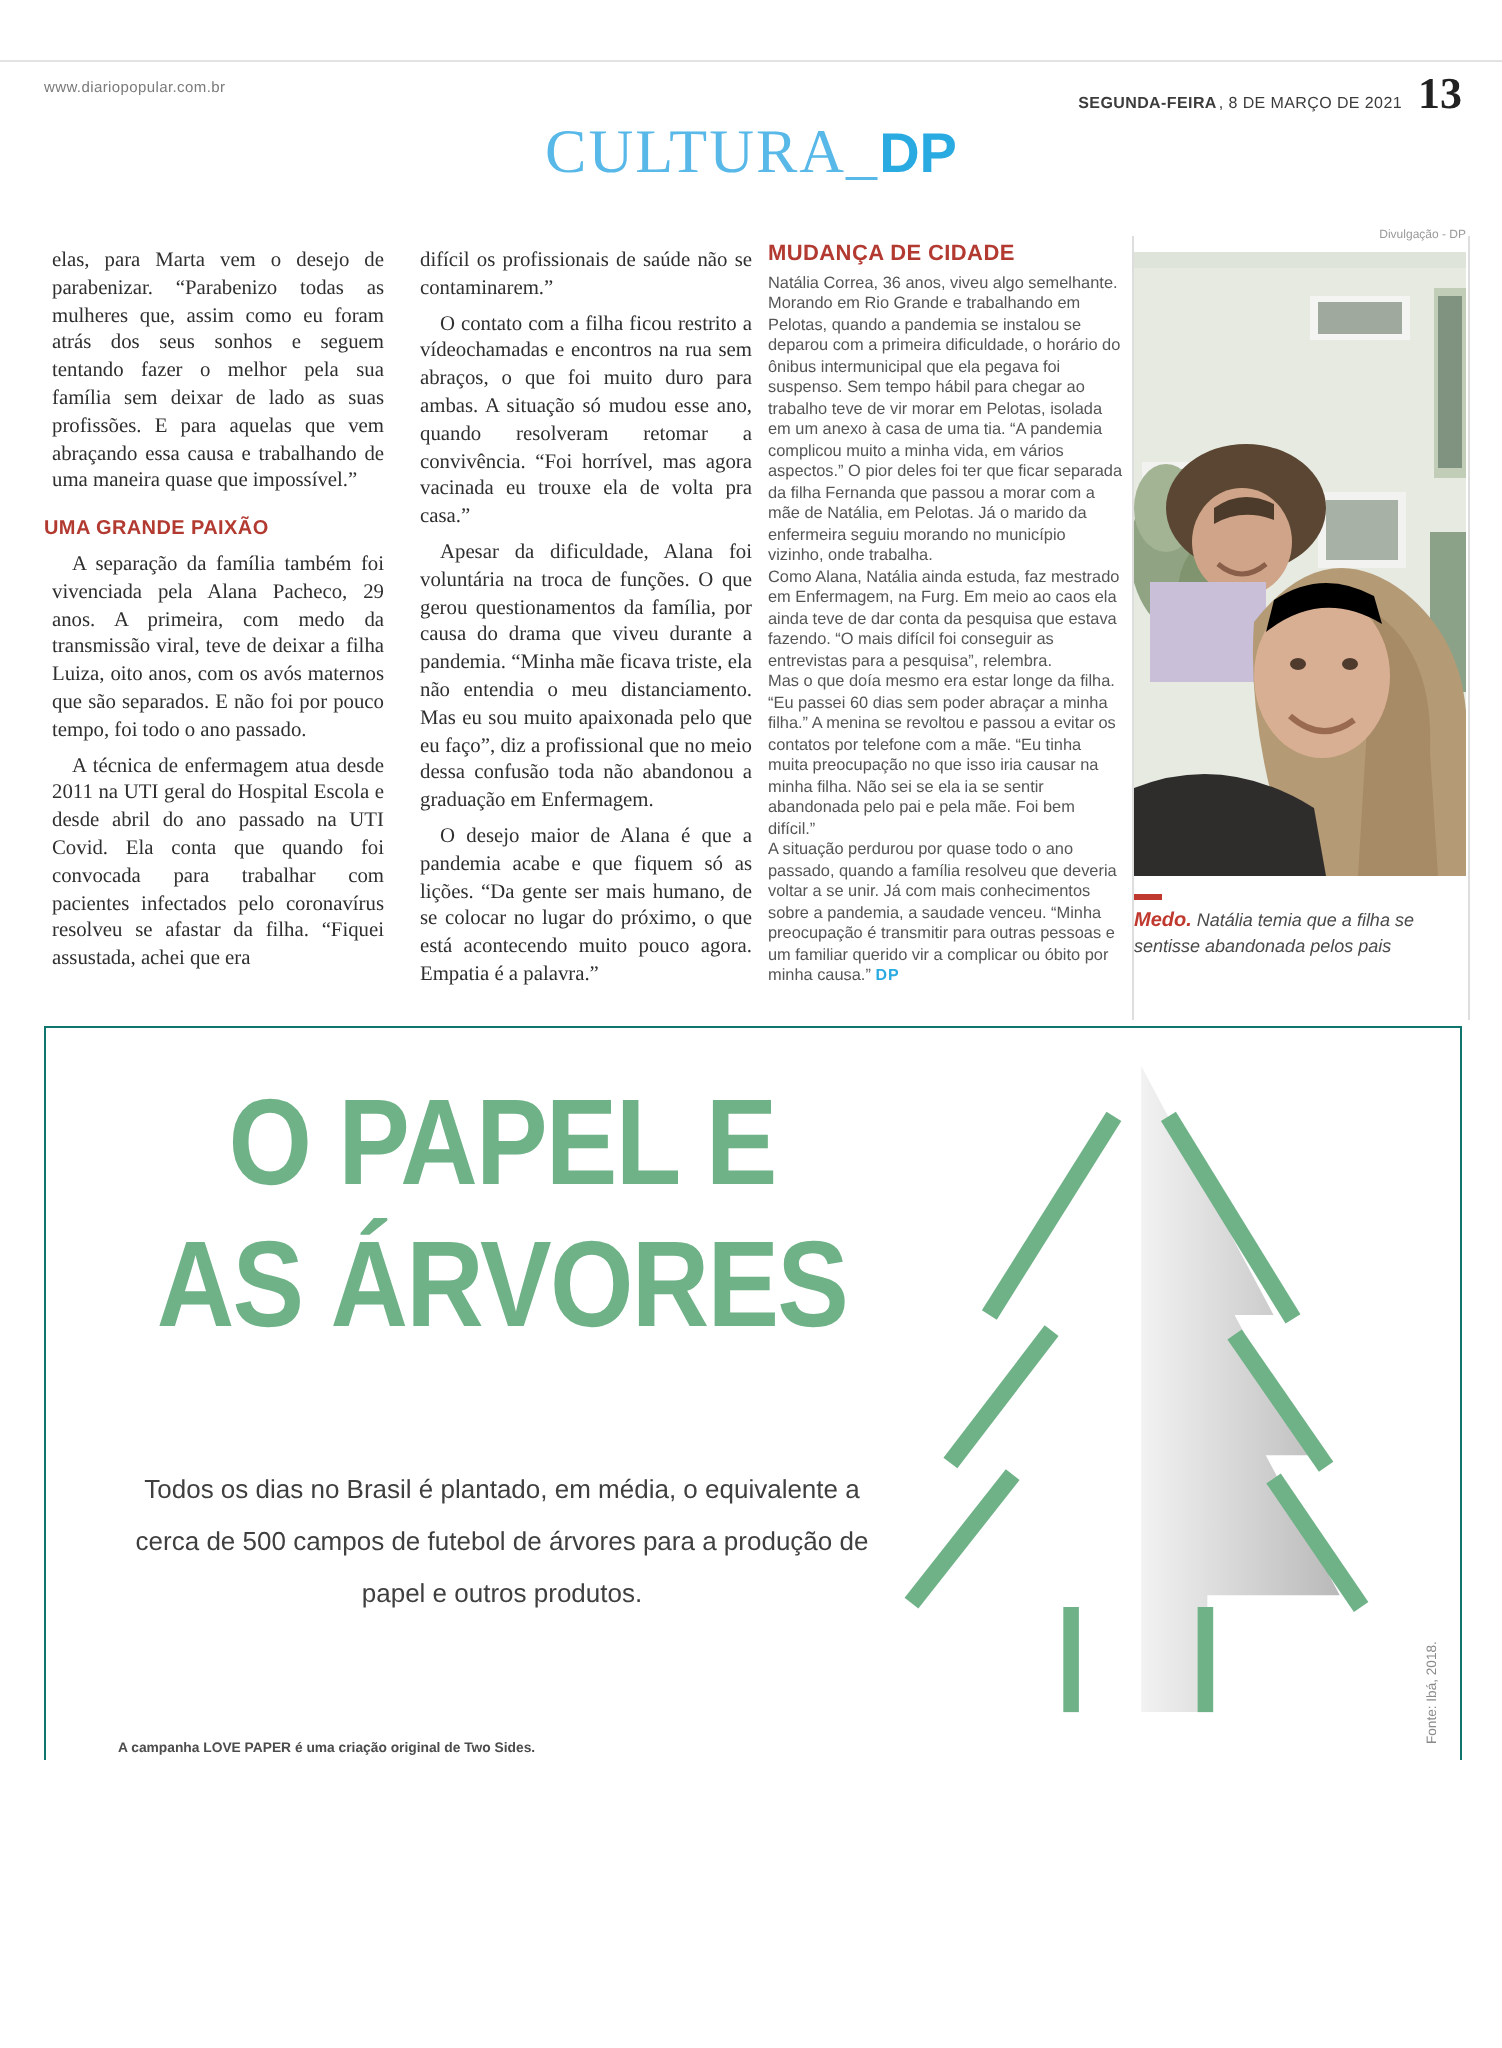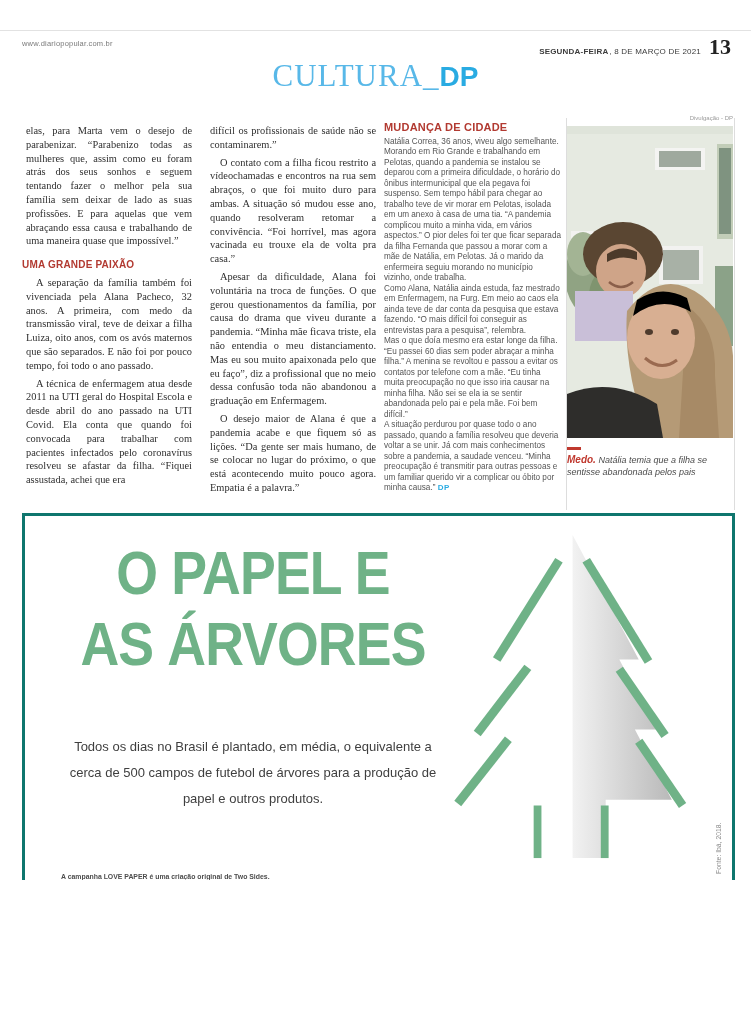--- a/index.html
+++ b/index.html
@@ -36,21 +36,21 @@
 
   
   #photo-credit{position:absolute;left:565px;top:115px;width:168px;text-align:right;font-size:6px;color:#9a9a9a;}
   #photo{position:absolute;left:567px;top:126px;width:166px;height:312px;overflow:hidden;background:#e4e8df;}
   #caption-dash{position:absolute;left:567px;top:447px;width:14px;height:3px;background:#c0392f;}
   #caption{position:absolute;left:567px;top:454px;width:162px;font-size:9px;line-height:12px;
            font-style:italic;color:#4a4a4a;}
   #caption .lead{color:#c0392f;font-weight:bold;font-size:10px;}
 
   
-  #ad-box{position:absolute;left:22px;top:513px;width:707px;height:476px;border:3px solid #0f766e;background:#fff;}
+  #ad-box{position:absolute;left:22px;top:513px;width:707px;height:476px;border:1px solid #0f766e;background:#fff;}
   #ad-title{position:absolute;left:8px;top:22px;width:440px;text-align:center;
             color:#6fb287;font-weight:800;font-size:61px;line-height:71px;letter-spacing:-1px;
             transform:scaleX(.88);transform-origin:50% 0;}
   #ad-body{position:absolute;left:38px;top:218px;width:380px;text-align:center;
            font-size:13px;line-height:26px;color:#3f3f3f;}
   #tree{position:absolute;left:423px;top:6px;width:292px;height:348px;}
   #ad-source{position:absolute;left:690px;top:258px;height:100px;font-size:6.8px;color:#8a8a8a;
              writing-mode:vertical-rl;transform:rotate(180deg);white-space:nowrap;}
   #fineprint{position:absolute;left:36px;top:356px;width:258px;font-size:6.6px;line-height:9.2px;
              color:#6e6e6e;text-align:justify;}
@@ -87,21 +87,21 @@
     <span class="pagenum">13</span>
   </div>
 
   <div id="section-title">
     <span class="cultura">CULTURA_</span><span class="dp">DP</span>
   </div>
 
   <div id="col1" class="serif-col">
     <p>elas, para Marta vem o desejo de parabenizar. “Parabenizo todas as mulheres que, assim como eu foram atrás dos seus sonhos e seguem tentando fazer o melhor pela sua família sem deixar de lado as suas profissões. E para aquelas que vem abraçando essa causa e trabalhando de uma maneira quase que impossível.”</p>
     <div class="red-heading">UMA GRANDE PAIXÃO</div>
-    <p class="indent">A separação da família também foi vivenciada pela Alana Pacheco, 32 anos. A primeira, com medo da transmissão viral, teve de deixar a filha Luiza, oito anos, com os avós maternos que são separados. E não foi por pouco tempo, foi todo o ano passado.</p>
+    <p class="indent">A separação da família também foi vivenciada pela Alana Pacheco, 29 anos. A primeira, com medo da transmissão viral, teve de deixar a filha Luiza, oito anos, com os avós maternos que são separados. E não foi por pouco tempo, foi todo o ano passado.</p>
     <p class="indent">A técnica de enfermagem atua desde 2011 na UTI geral do Hospital Escola e desde abril do ano passado na UTI Covid. Ela conta que quando foi convocada para trabalhar com pacientes infectados pelo coronavírus resolveu se afastar da filha. “Fiquei assustada, achei que era</p>
   </div>
 
   <div id="col2" class="serif-col">
     <p>difícil os profissionais de saúde não se contaminarem.”</p>
     <p class="indent">O contato com a filha ficou restrito a vídeochamadas e encontros na rua sem abraços, o que foi muito duro para ambas. A situação só mudou esse ano, quando resolveram retomar a convivência. “Foi horrível, mas agora vacinada eu trouxe ela de volta pra casa.”</p>
     <p class="indent">Apesar da dificuldade, Alana foi voluntária na troca de funções. O que gerou questionamentos da família, por causa do drama que viveu durante a pandemia. “Minha mãe ficava triste, ela não entendia o meu distanciamento. Mas eu sou muito apaixonada pelo que eu faço”, diz a profissional que no meio dessa confusão toda não abandonou a graduação em Enfermagem.</p>
     <p class="indent">O desejo maior de Alana é que a pandemia acabe e que fiquem só as lições. “Da gente ser mais humano, de se colocar no lugar do próximo, o que está acontecendo muito pouco agora. Empatia é a palavra.”</p>
   </div>
 

